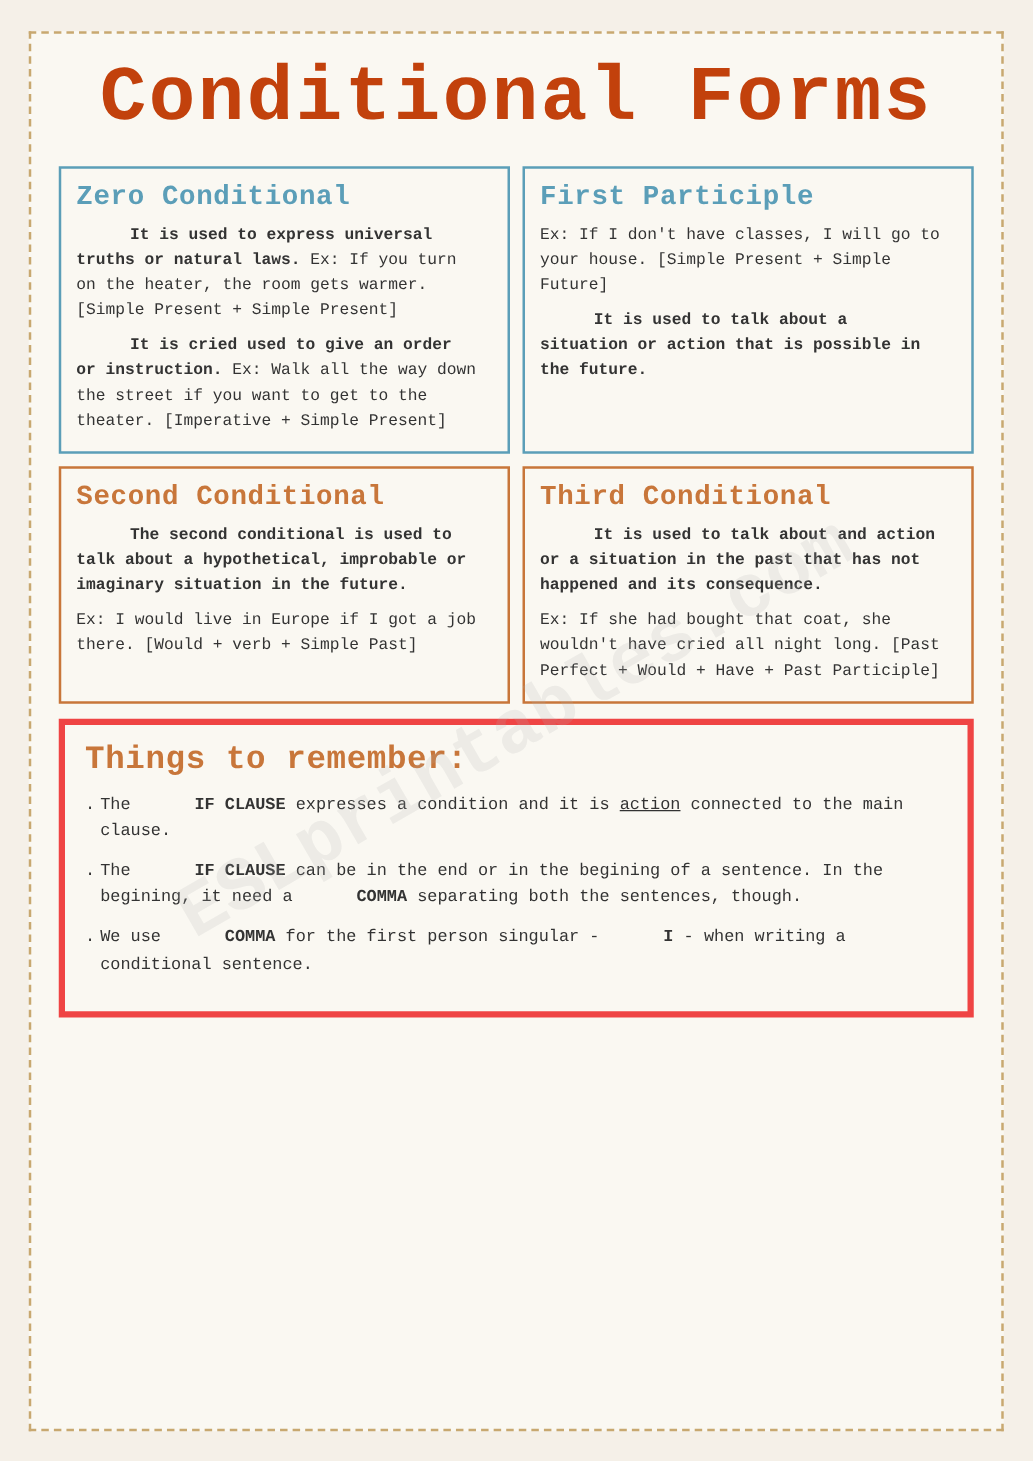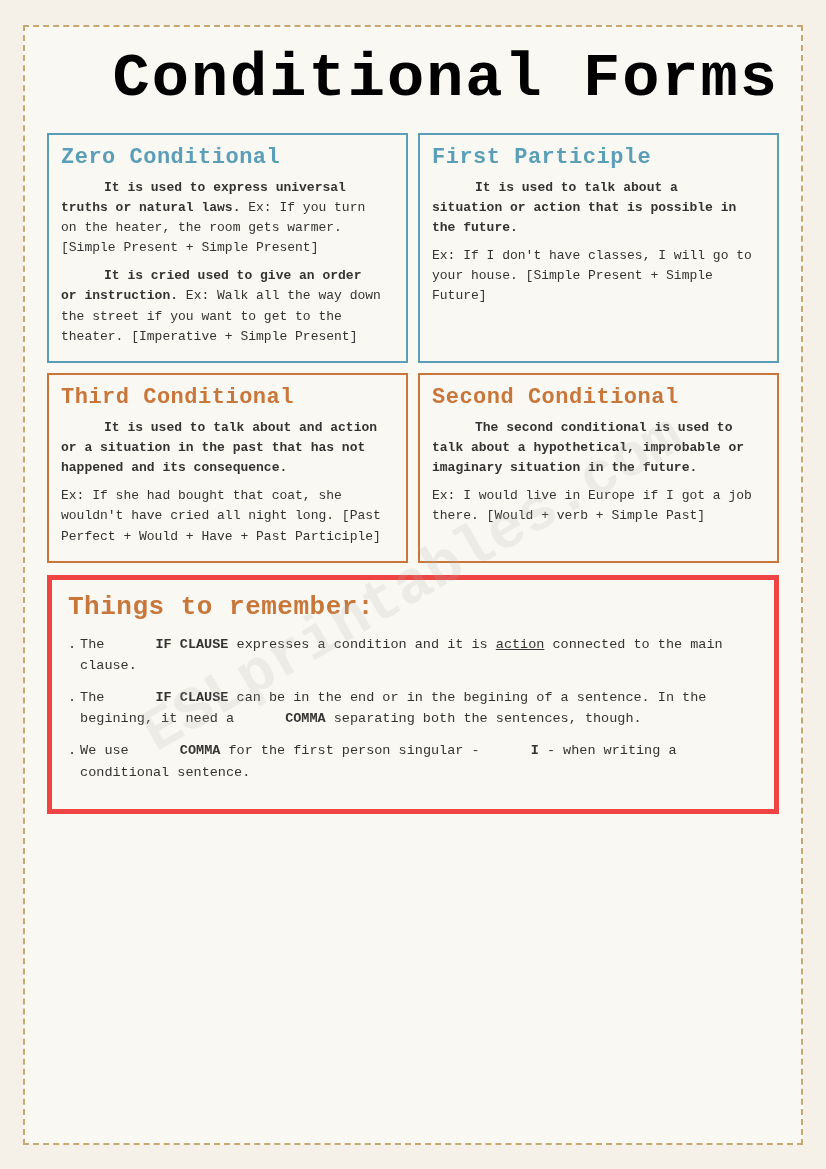--- a/index.html
+++ b/index.html
@@ -20,22 +20,22 @@
       background: #faf8f2;
       border: 2px dashed #c8a870;
       padding: 18px 22px 24px 22px;
       position: relative;
     }
 
     .main-title {
       font-family: 'Courier New', Courier, monospace;
       font-size: 62px;
       font-weight: bold;
-      color: #000000;
-      text-align: right;
+      color: #c2410c;
+      text-align: center;
       letter-spacing: 2px;
       margin-bottom: 20px;
       line-height: 1.1;
     }
 
     .cards-grid {
       display: grid;
       grid-template-columns: 1fr 1fr;
       gap: 10px;
       margin-bottom: 12px;
@@ -161,44 +161,44 @@
         </p>
         <p>
           <span class="bold">It is cried used to give an order or instruction.</span><span> Ex: Walk all the way down the street if you want to get to the theater. [Imperative + Simple Present]</span>
         </p>
       </div>
     </div>
 
     <div class="card card-blue">
       <div class="card-title card-title-blue">First Participle</div>
       <div class="card-body">
+        <p>Ex:  If I don't have classes, I will go to your house. [Simple Present + Simple Future]</p>
         <p>
           <span class="bold">It is used to talk about a situation or action that is possible in the future.</span>
         </p>
-        <p>Ex:  If I don't have classes, I will go to your house. [Simple Present + Simple Future]</p>
+      </div>
+    </div>
+
+    <div class="card card-orange">
+      <div class="card-title card-title-orange">Second Conditional</div>
+      <div class="card-body">
+        <p>
+          <span class="bold">The second conditional is used to talk about a hypothetical, improbable or imaginary situation in the future.</span>
+        </p>
+        <p>Ex: I would live in Europe if I got a job there. [Would + verb + Simple Past]</p>
       </div>
     </div>
 
     <div class="card card-orange">
       <div class="card-title card-title-orange">Third Conditional</div>
       <div class="card-body">
         <p>
           <span class="bold">It is used to talk about and action or a situation in the past that has not happened and its consequence.</span>
         </p>
         <p>Ex: If she had bought that coat, she wouldn't have cried all night long. [Past Perfect + Would + Have + Past Participle]</p>
-      </div>
-    </div>
-
-    <div class="card card-orange">
-      <div class="card-title card-title-orange">Second Conditional</div>
-      <div class="card-body">
-        <p>
-          <span class="bold">The second conditional is used to talk about a hypothetical, improbable or imaginary situation in the future.</span>
-        </p>
-        <p>Ex: I would live in Europe if I got a job there. [Would + verb + Simple Past]</p>
       </div>
     </div>
 
   </div>
 
   <div class="remember-box">
     <div class="remember-title">Things to remember:</div>
     <div class="remember-body">
 
       <div class="item">

